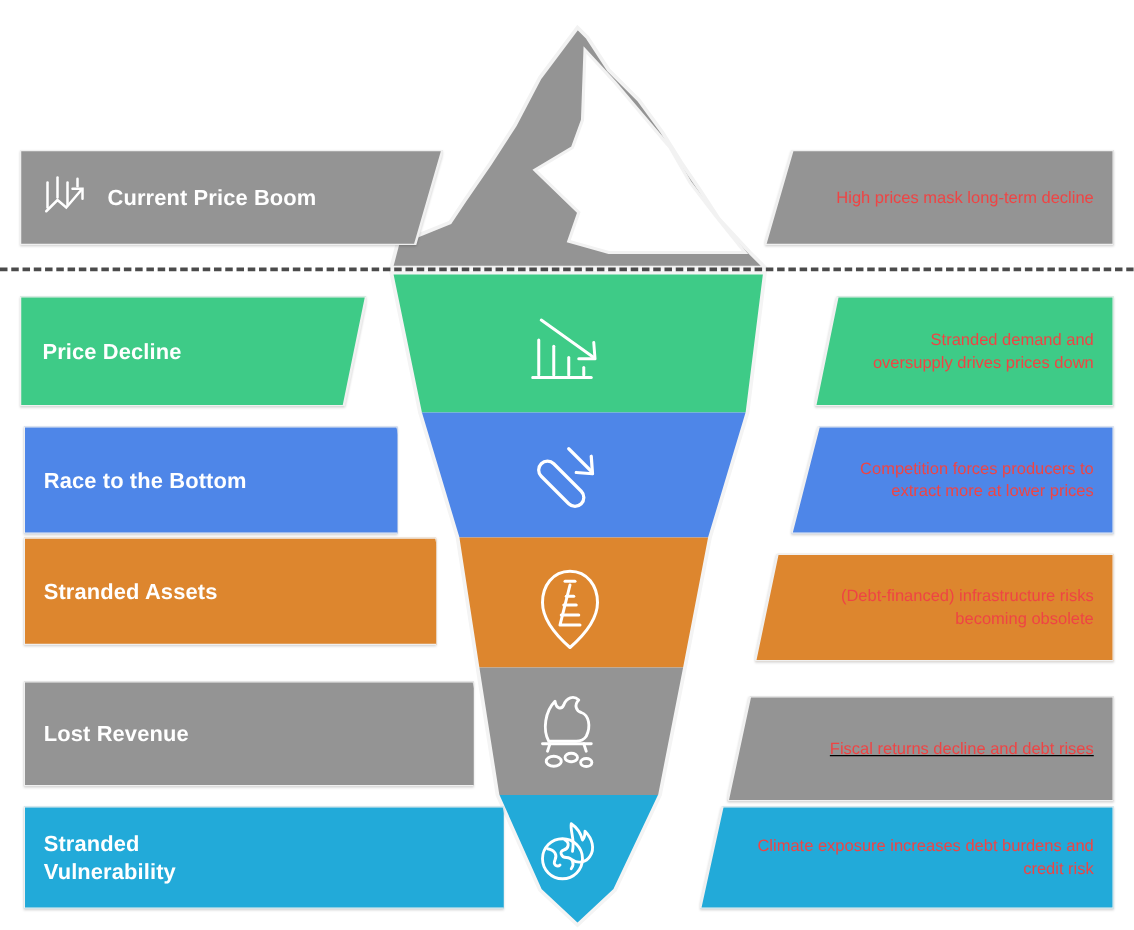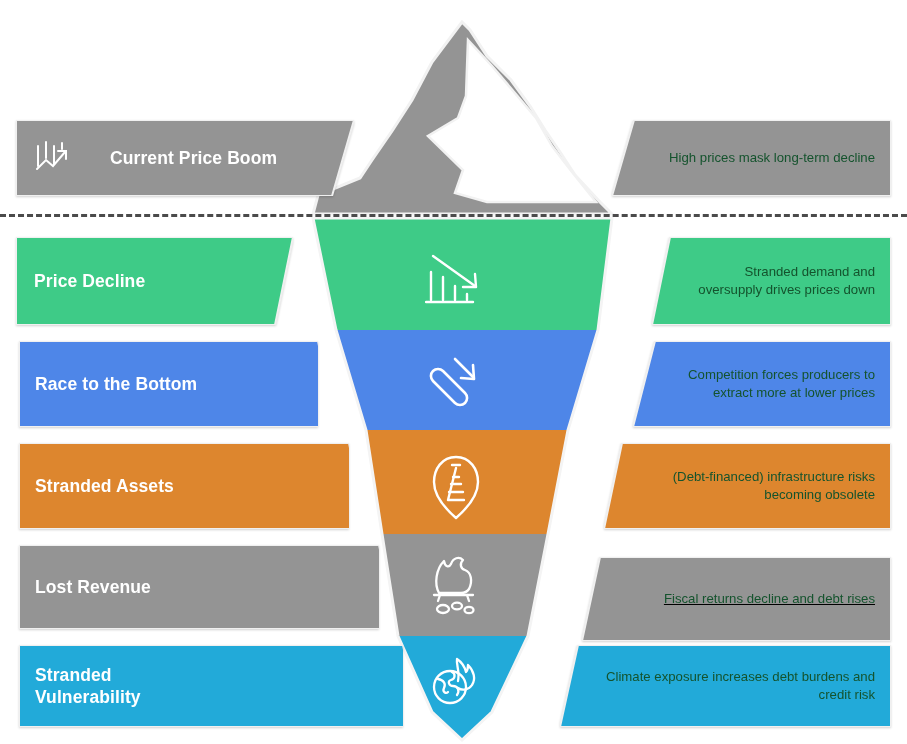--- a/index.html
+++ b/index.html
@@ -5,21 +5,21 @@
   html,body{margin:0;padding:0;background:#ffffff;}
   body{width:907px;height:744px;font-family:"Liberation Sans",sans-serif;overflow:hidden;}
   #stage{position:relative;width:907px;height:744px;background:#fff;}
   #berg{position:absolute;left:0;top:0;width:907px;height:744px;}
 
   .panel{position:absolute;box-sizing:border-box;display:flex;align-items:center;
          filter:drop-shadow(0 1px 1px rgba(0,0,0,0.18));}
   .panel .inner{width:100%;height:100%;display:flex;align-items:center;}
 
   .lbl{color:#ffffff;font-weight:bold;font-size:17.5px;line-height:1.28;letter-spacing:.1px;}
-  .desc{color:#14532d;font-size:13.2px;line-height:1.38;text-align:right;width:100%;}
+  .desc{color:#ef4444;font-size:13.2px;line-height:1.38;text-align:right;width:100%;}
   .left-ico{flex:0 0 auto;margin-left:18px;margin-right:14px;display:flex;align-items:center;}
 
   .waterline{position:absolute;left:0;top:214px;width:907px;height:0;
     border-top:3px dashed #4b4b4b;}
 
   .ctr-ico{position:absolute;display:flex;align-items:center;justify-content:center;}
 </style>
 </head>
 <body>
 
@@ -52,21 +52,21 @@
     <path d="M313,218 L612,218 L598,330 L568,430 L548,534 L528,636 L492,712 L462,740
              L432,712 L398,636 L382,534 L366,430 L336,330 Z" fill="none" stroke="#f4f4f4" stroke-width="3"></path>
   </svg>
 
   <div class="waterline"></div>
 
   <div class="panel" style="left:16px;top:120px;width:338px;height:76px;">
     <svg width="338" height="76" style="position:absolute;left:0;top:0;">
       <polygon points="0,0 338,0 316,76 0,76" fill="#949494" stroke="#f0f0f0" stroke-width="2"></polygon>
     </svg>
-    <div class="inner" style="position:relative;gap:24px;">
+    <div class="inner" style="position:relative;">
       <span class="left-ico">
         <svg width="38" height="36" viewBox="0 0 38 36">
           <g stroke="#ffffff" stroke-width="2" fill="none" stroke-linecap="round">
             <line x1="4" y1="6" x2="4" y2="26"></line>
             <line x1="12" y1="2" x2="12" y2="18"></line>
             <line x1="20" y1="6" x2="20" y2="24"></line>
             <line x1="28" y1="3" x2="28" y2="9"></line>
             <polyline points="3,29 12,20 19,26 31,12"></polyline>
             <polyline points="24,11 32,11 32,19"></polyline>
           </g>
@@ -138,21 +138,21 @@
 
   <div class="panel" style="left:633px;top:341px;width:258px;height:86px;">
     <svg width="258" height="86" style="position:absolute;left:0;top:0;">
       <polygon points="22,0 258,0 258,86 0,86" fill="#4E86E8" stroke="#f0f0f0" stroke-width="2"></polygon>
     </svg>
     <div class="inner" style="position:relative;padding:0 16px 0 30px;">
       <span class="desc">Competition forces producers to extract more at lower prices</span>
     </div>
   </div>
 
-  <div class="panel" style="left:19px;top:443px;width:330px;height:86px;">
+  <div class="panel" style="left:19px;top:430px;width:330px;height:86px;">
     <svg width="330" height="86" style="position:absolute;left:0;top:0;">
       <polygon points="0,0 330,0 348,86 0,86" fill="#DD862E" stroke="#f0f0f0" stroke-width="2"></polygon>
     </svg>
     <div class="inner" style="position:relative;padding-left:16px;">
       <span class="lbl">Stranded Assets</span>
     </div>
   </div>
 
   <div class="ctr-ico" style="left:427px;top:452px;width:58px;height:70px;">
     <svg width="56" height="68" viewBox="0 0 56 68">

